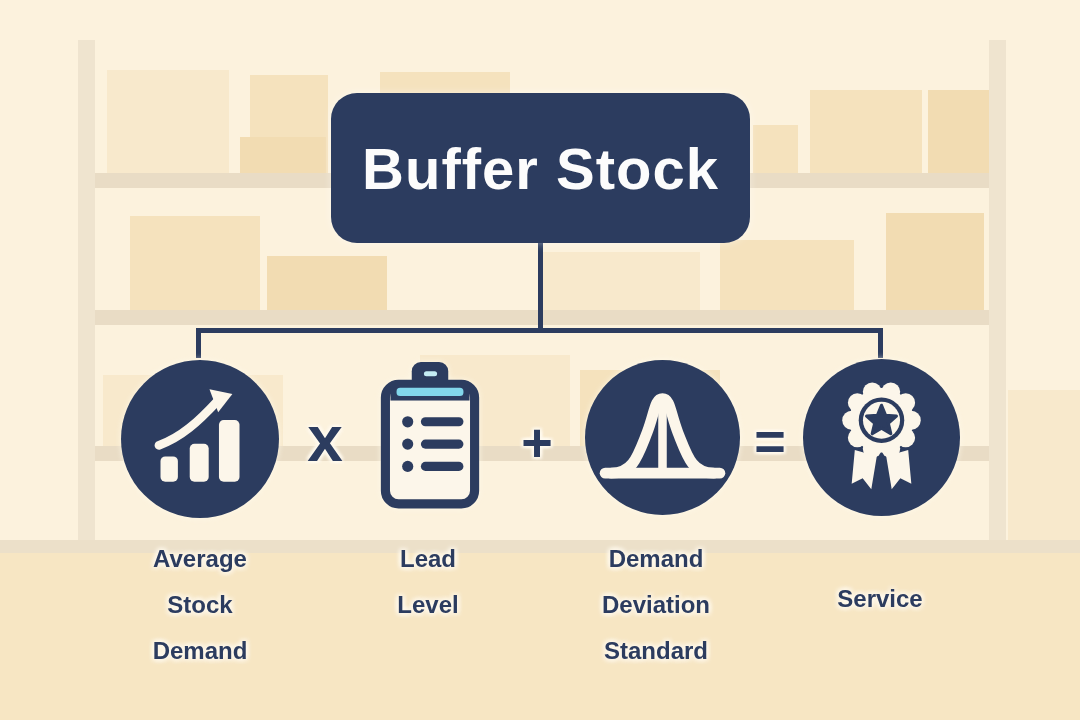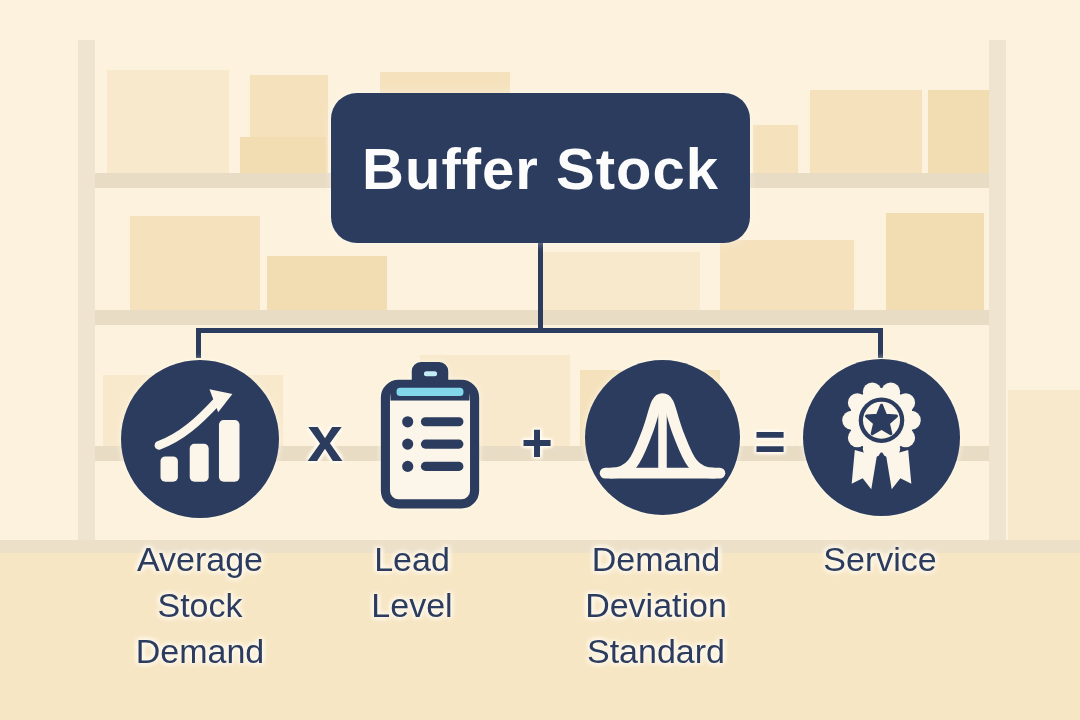--- a/index.html
+++ b/index.html
@@ -55,28 +55,28 @@
     position:absolute; color:var(--navy); font-weight:bold; text-align:center;
     text-shadow:-2px -2px 3px rgba(255,250,238,.95), 2px -2px 3px rgba(255,250,238,.95),
                 -2px 2px 3px rgba(255,250,238,.95), 2px 2px 3px rgba(255,250,238,.95);
   }
   .op-x{left:292px; top:407px; width:66px; font-size:64px; line-height:64px;}
   .op-plus{left:504px; top:415px; width:66px; font-size:54px; line-height:54px;}
   .op-eq{left:737px; top:414px; width:66px; font-size:54px; line-height:54px;}
   
   .term-label{
     position:absolute; top:536px; text-align:center;
-    color:var(--navy); font-size:34px; font-weight:normal; line-height:46px;
+    color:var(--navy); font-size:24px; font-weight:bold; line-height:46px;
     text-shadow:-2px -2px 4px rgba(255,250,238,.95), 2px -2px 4px rgba(255,250,238,.95),
                 -2px 2px 4px rgba(255,250,238,.95), 2px 2px 4px rgba(255,250,238,.95);
   }
   .label-0{left:90px;  width:220px;}
-  .label-1{left:332px; width:160px;}
+  .label-1{left:348px; width:160px;}
   .label-2{left:546px; width:220px;}
-  .label-3{left:780px; width:200px;}
+  .label-3{left:780px; width:200px;margin-top:40px;}
 </style>
 </head>
 <body>
 
 <div class="stage">
 
   <div class="wbox" style="left:107px; top:70px; width:122px; height:103px; background:var(--box-light);"></div>
   <div class="wbox" style="left:250px; top:75px; width:78px; height:98px; background:var(--box-tan);"></div>
   <div class="wbox" style="left:240px; top:137px; width:86px; height:36px; background:var(--box-dark);"></div>
   <div class="wbox" style="left:380px; top:72px; width:130px; height:101px; background:var(--box-tan);"></div>

